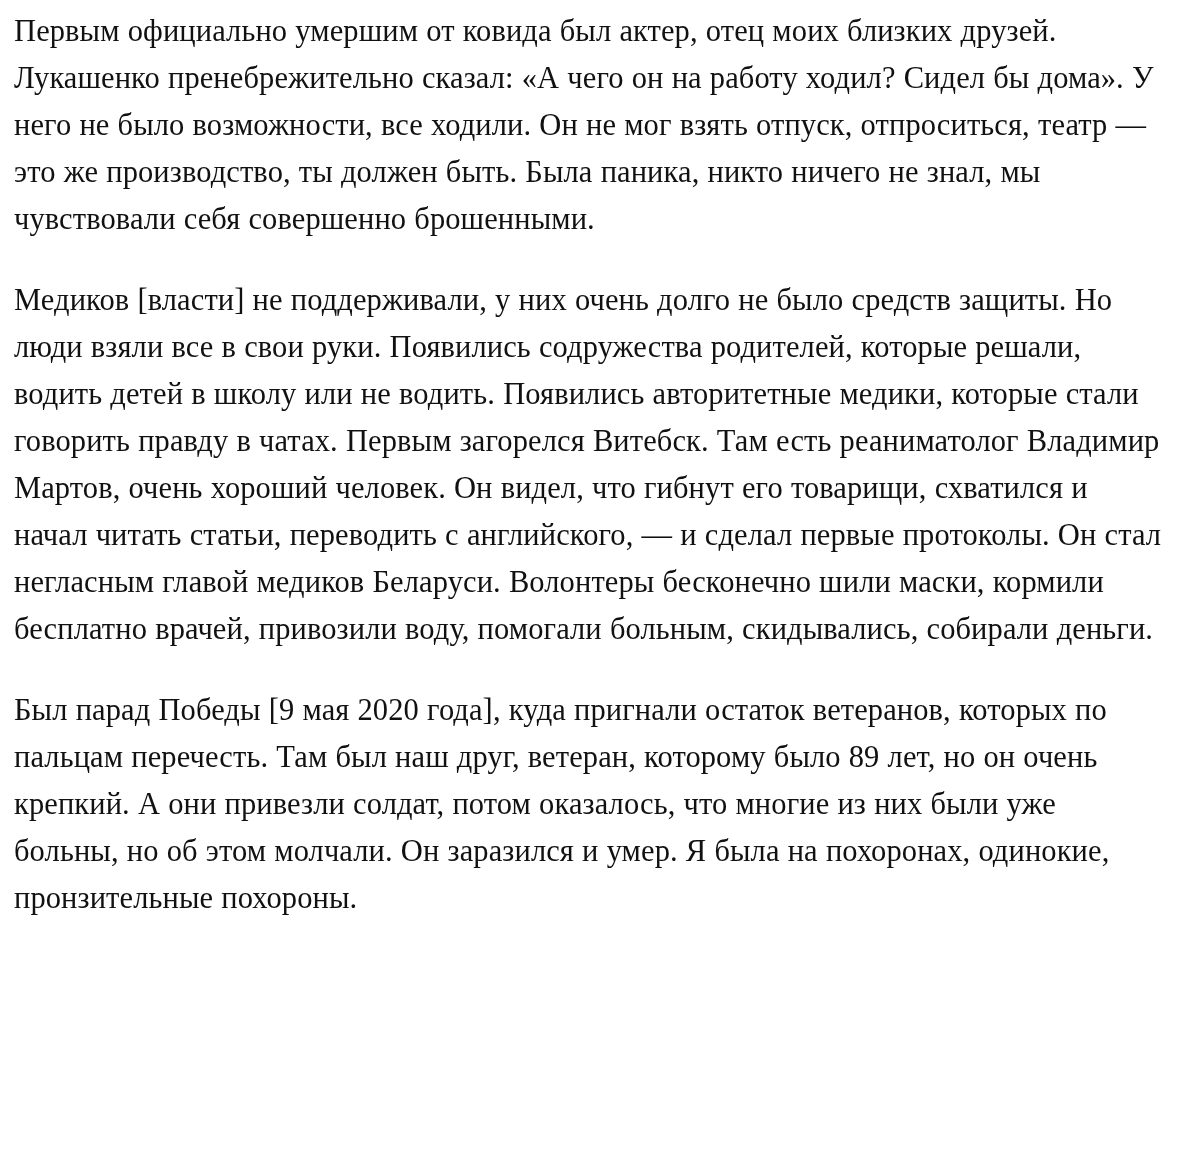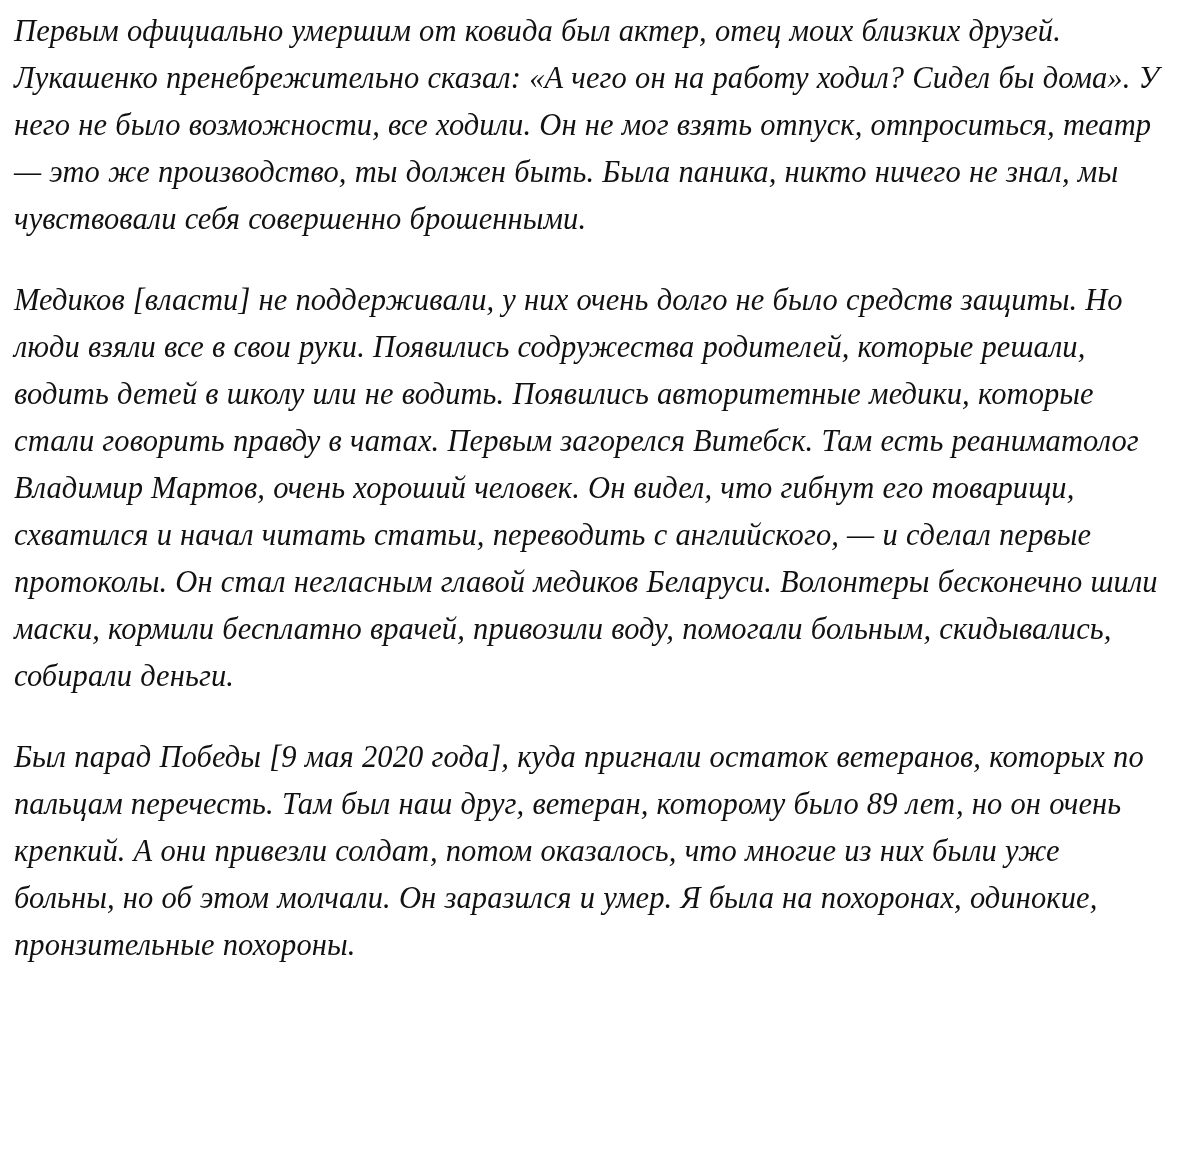--- a/index.html
+++ b/index.html
@@ -19,21 +19,20 @@
     padding: 8px 14px 0 14px;
   }
   .para {
     font-size: 30.5px;
     line-height: 47px;
     text-align: left;
     margin: 0 0 34px 0;
     letter-spacing: 0.1px;
     word-spacing: 0.4px;
     color: #111111;
-    font-style: italic;
   }
   .para:last-child {
     margin-bottom: 0;
   }
 </style>
 </head>
 <body>
 
 <div class="page">
   <p class="para">Первым официально умершим от ковида был актер, отец моих близких друзей. Лукашенко пренебрежительно сказал: «А чего он на работу ходил? Сидел бы дома». У него не было возможности, все ходили. Он не мог взять отпуск, отпроситься, театр — это же производство, ты должен быть. Была паника, никто ничего не знал, мы чувствовали себя совершенно брошенными.</p>

